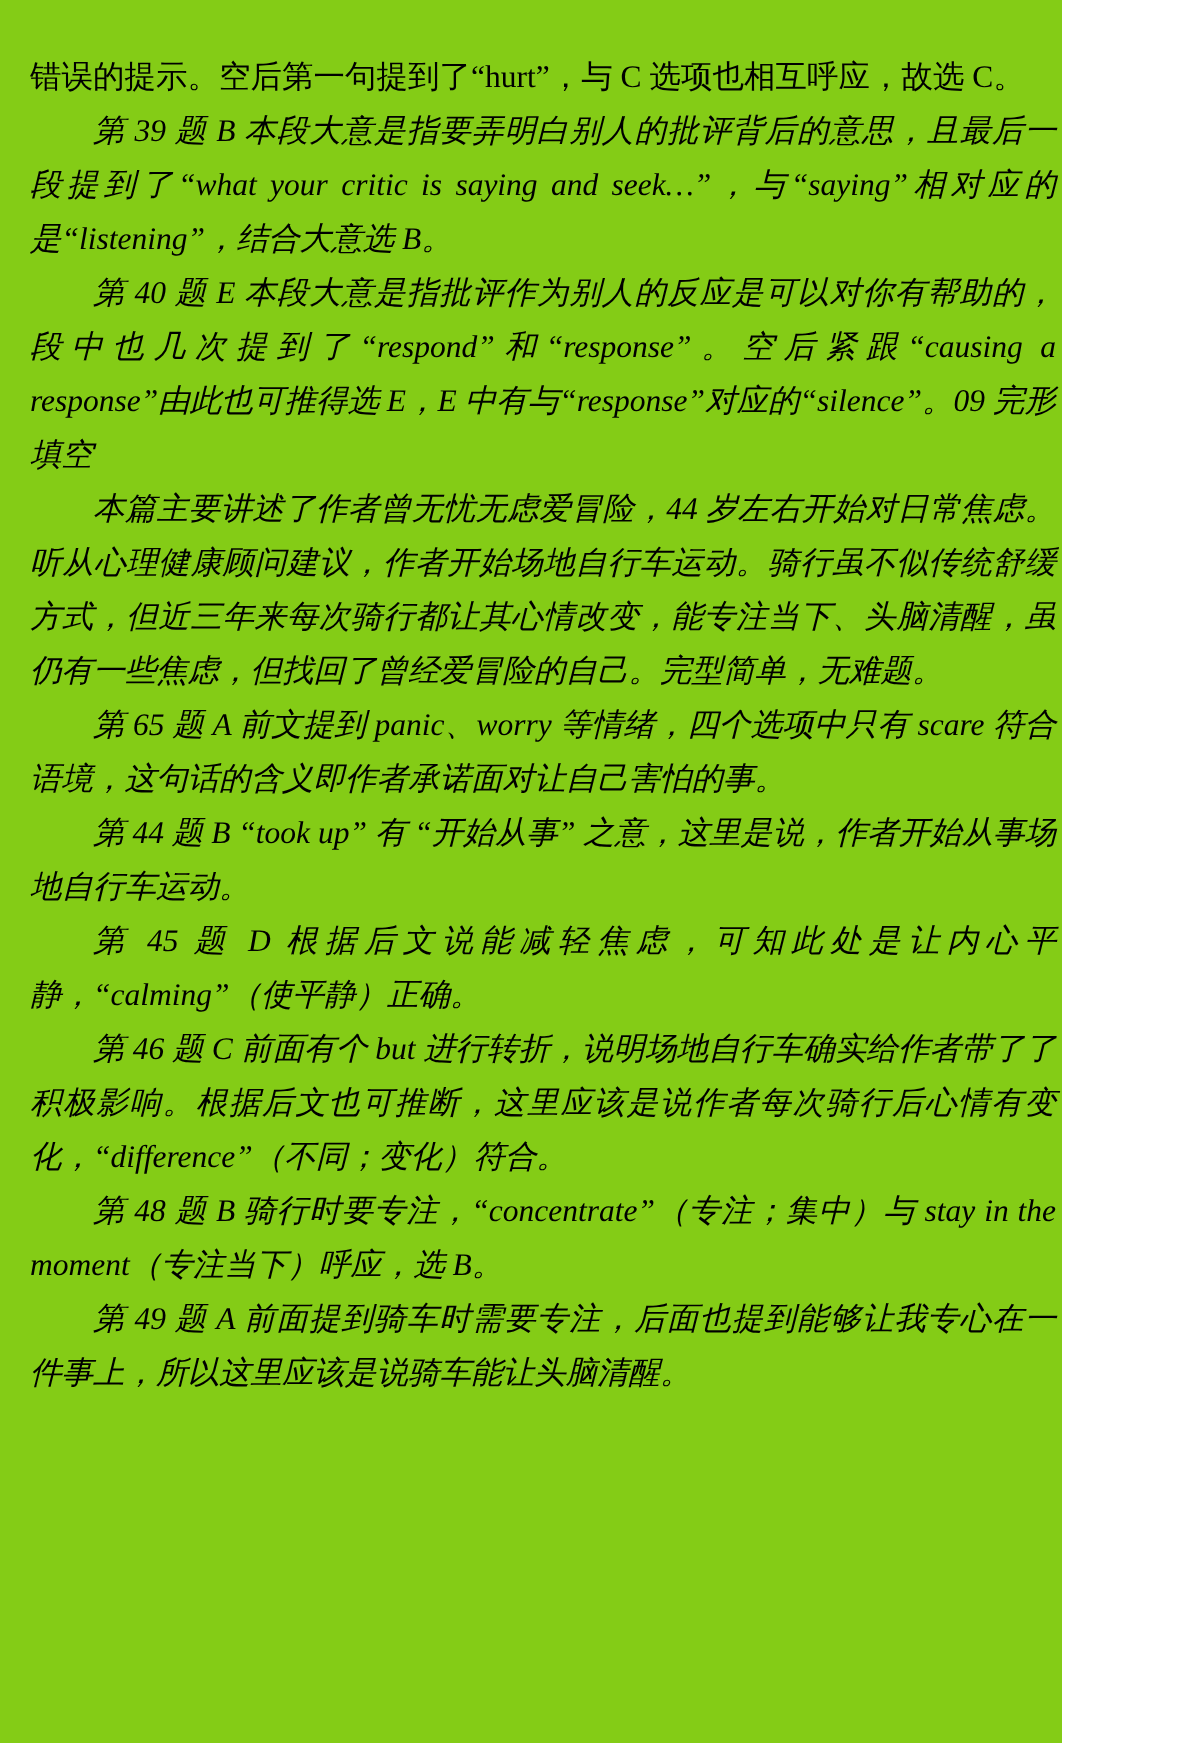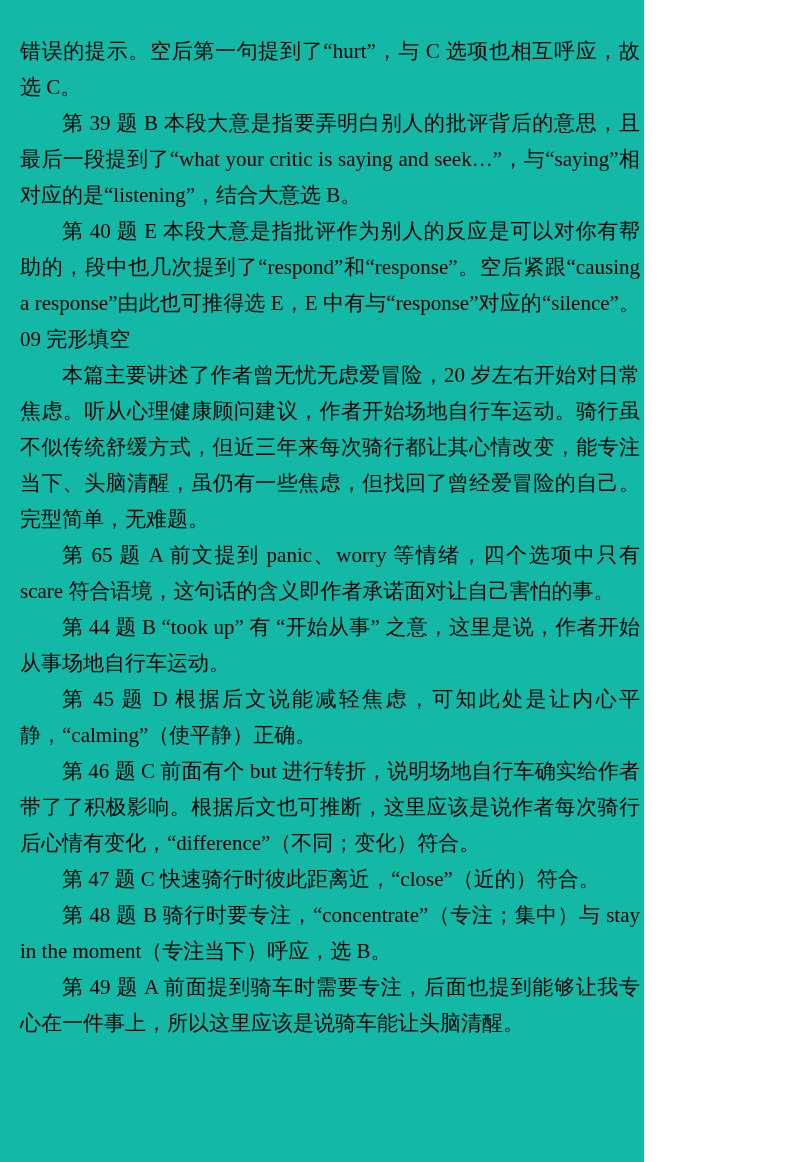--- a/index.html
+++ b/index.html
@@ -7,49 +7,49 @@
     padding: 0;
     background: #ffffff;
   }
   body {
     width: 800px;
     height: 1162px;
     overflow: hidden;
   }
   .page {
     box-sizing: border-box;
-    width: 644px;
+    width: 708px;
     height: 1162px;
     padding: 33px 4px 0 20px;
-    background: #14b8a6;
+    background: #84cc16;
     color: #000000;
     font-family: "Liberation Serif", "DejaVu Serif", serif;
     font-size: 21px;
     line-height: 36px;
   }
   .page p {
     margin: 0;
     text-align: justify;
     text-justify: inter-ideograph;
     word-break: break-word;
   }
   .page p.indent {
     text-indent: 2em;
+    font-style: italic;
   }
 </style>
 </head>
 <body>
 
 <div class="page">
   <div id="document-body">
       <p class="">错误的提示。空后第一句提到了“hurt”，与 C 选项也相互呼应，故选 C。</p>
       <p class="indent">第 39 题 B 本段大意是指要弄明白别人的批评背后的意思，且最后一段提到了“what your critic is saying and seek…”，与“saying”相对应的是“listening”，结合大意选 B。</p>
       <p class="indent">第 40 题 E 本段大意是指批评作为别人的反应是可以对你有帮助的，段中也几次提到了“respond”和“response”。空后紧跟“causing a response”由此也可推得选 E，E 中有与“response”对应的“silence”。09 完形填空</p>
-      <p class="indent">本篇主要讲述了作者曾无忧无虑爱冒险，20 岁左右开始对日常焦虑。听从心理健康顾问建议，作者开始场地自行车运动。骑行虽不似传统舒缓方式，但近三年来每次骑行都让其心情改变，能专注当下、头脑清醒，虽仍有一些焦虑，但找回了曾经爱冒险的自己。完型简单，无难题。</p>
+      <p class="indent">本篇主要讲述了作者曾无忧无虑爱冒险，44 岁左右开始对日常焦虑。听从心理健康顾问建议，作者开始场地自行车运动。骑行虽不似传统舒缓方式，但近三年来每次骑行都让其心情改变，能专注当下、头脑清醒，虽仍有一些焦虑，但找回了曾经爱冒险的自己。完型简单，无难题。</p>
       <p class="indent">第 65 题 A 前文提到 panic、worry 等情绪，四个选项中只有 scare 符合语境，这句话的含义即作者承诺面对让自己害怕的事。</p>
       <p class="indent">第 44 题 B “took up” 有 “开始从事” 之意，这里是说，作者开始从事场地自行车运动。</p>
       <p class="indent">第 45 题 D 根据后文说能减轻焦虑，可知此处是让内心平静，“calming”（使平静）正确。</p>
       <p class="indent">第 46 题 C 前面有个 but 进行转折，说明场地自行车确实给作者带了了积极影响。根据后文也可推断，这里应该是说作者每次骑行后心情有变化，“difference”（不同；变化）符合。</p>
-      <p class="indent">第 47 题 C 快速骑行时彼此距离近，“close”（近的）符合。</p>
       <p class="indent">第 48 题 B 骑行时要专注，“concentrate”（专注；集中）与 stay in the moment（专注当下）呼应，选 B。</p>
       <p class="indent">第 49 题 A 前面提到骑车时需要专注，后面也提到能够让我专心在一件事上，所以这里应该是说骑车能让头脑清醒。</p>
     </div>
 </div>
 
 </body></html>

